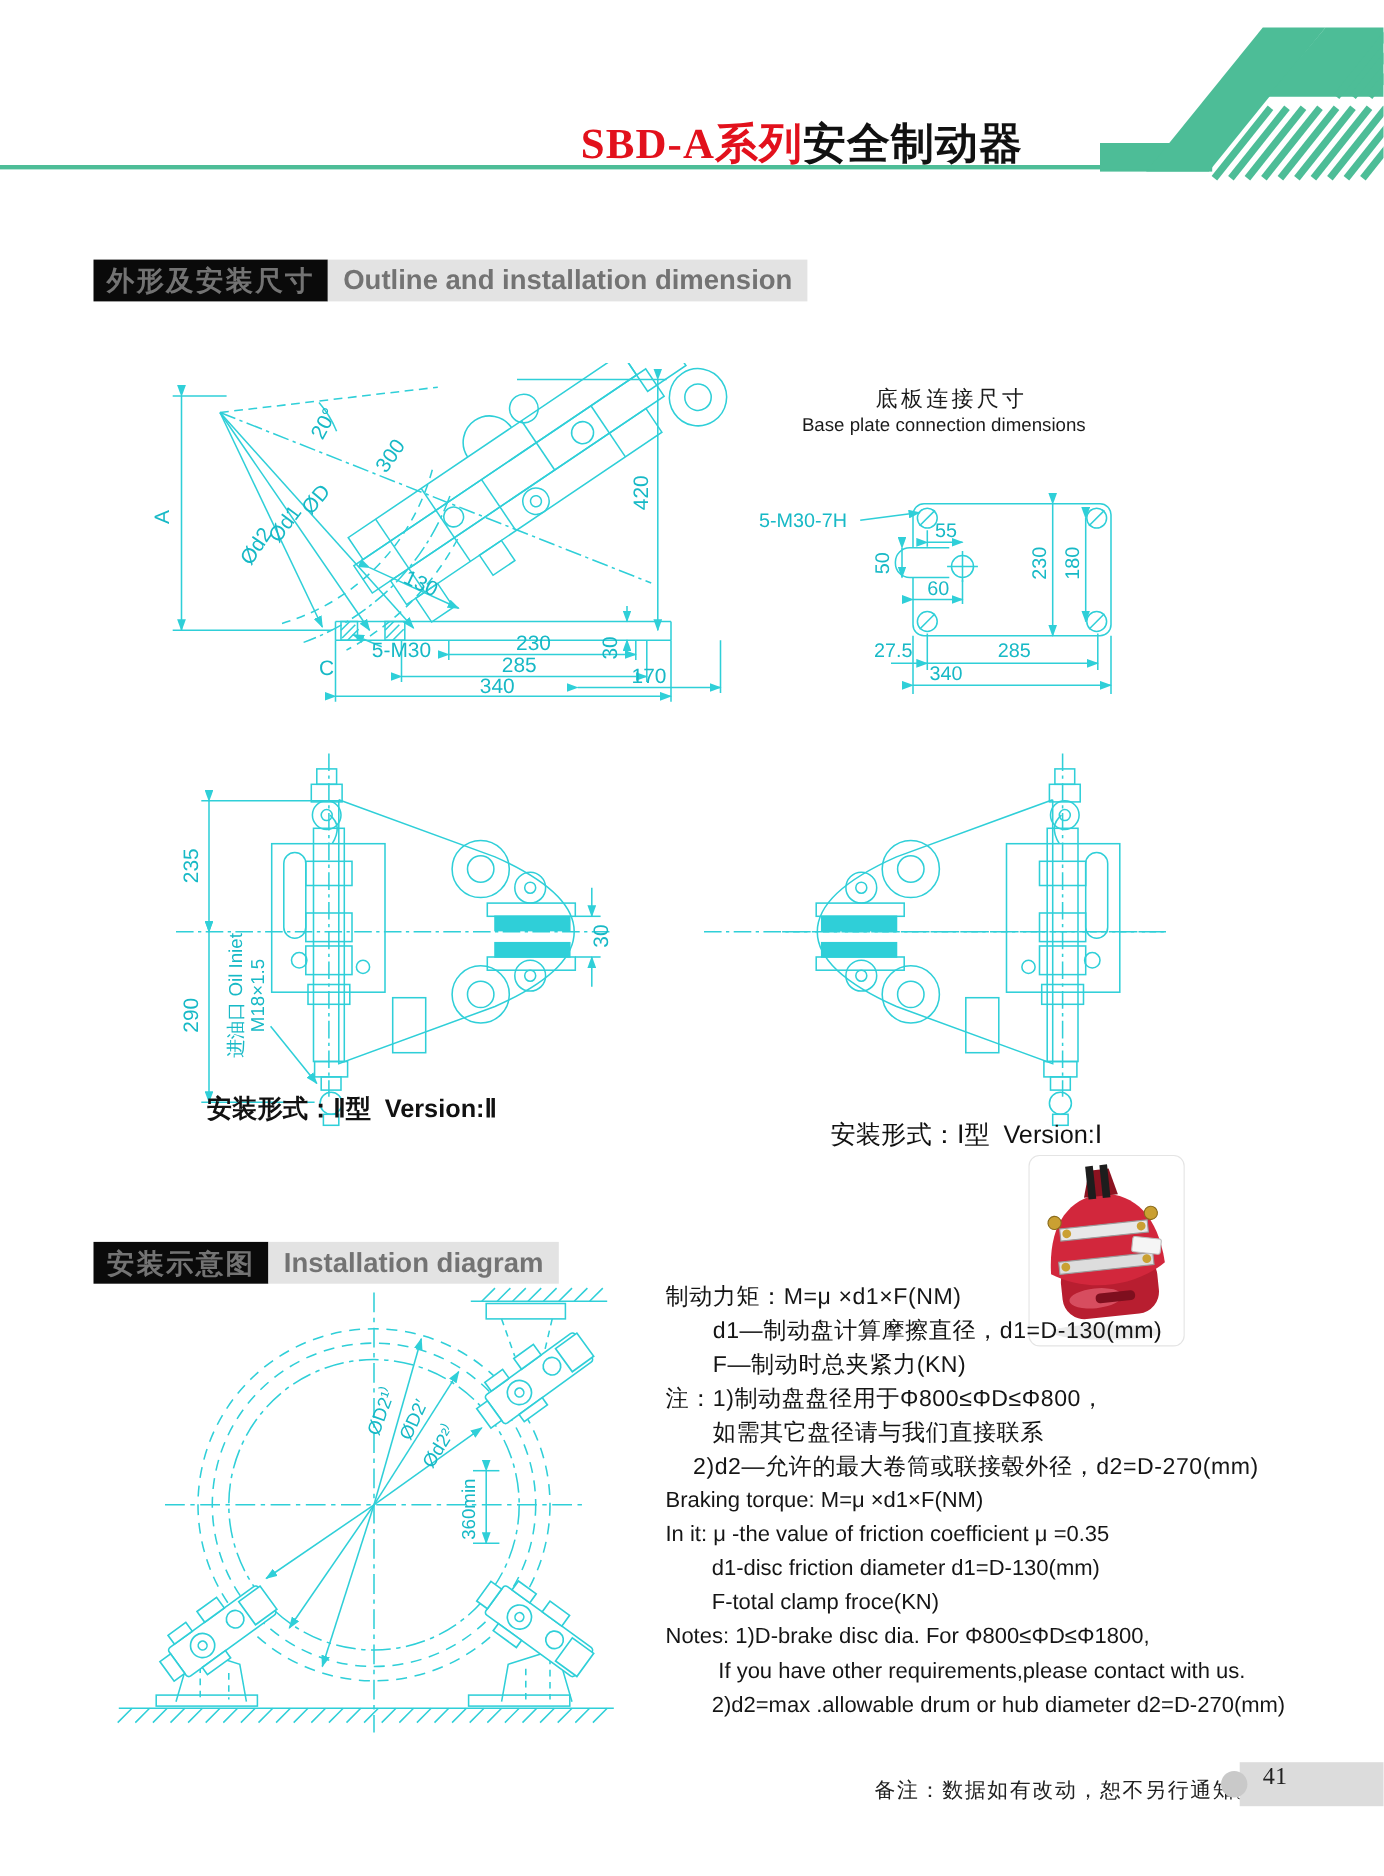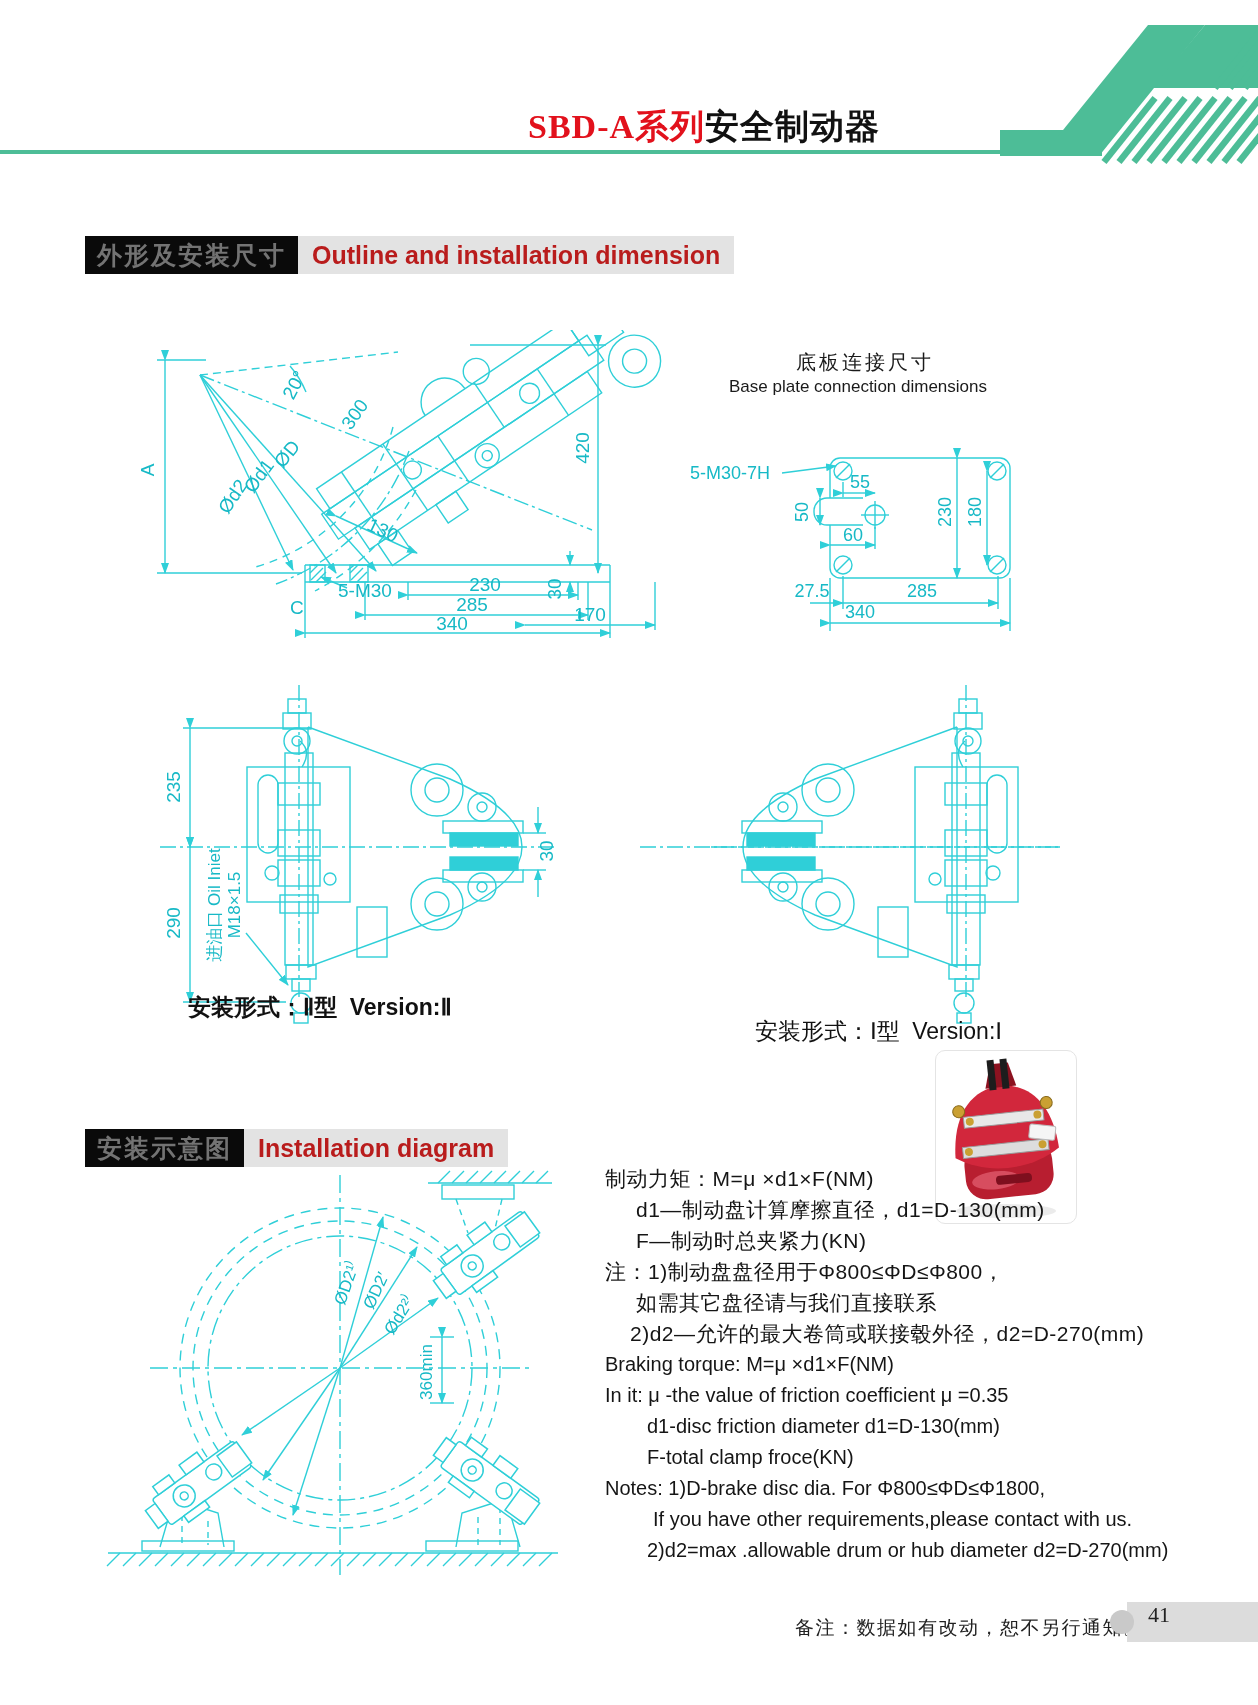--- a/index.html
+++ b/index.html
@@ -1,36 +1,36 @@
 <!DOCTYPE html>
 <html><head>
 <meta charset="utf-8">
 <style>
   html,body{margin:0;padding:0;background:#ffffff;}
   .page{position:relative;width:1258px;height:1705px;background:#fff;overflow:hidden;
         font-family:"Liberation Sans",sans-serif;color:#1a1a1a;}
   .abs{position:absolute;}
   
-  .title{position:absolute;left:528px;top:104px;font-size:34px;font-weight:bold;letter-spacing:1px;white-space:nowrap;}
+  .title{position:absolute;left:528px;top:104px;font-size:39px;font-weight:bold;letter-spacing:1px;white-space:nowrap;}
   .title .red{color:#e2111c;font-family:"Liberation Serif",serif;}
   .title .blk{color:#111;}
   .rule{position:absolute;left:0;top:150px;width:1050px;height:4px;background:#4dbd97;}
   
   .secbar{position:absolute;display:flex;align-items:stretch;height:38px;}
   .secbar .zh{background:#0a0a0a;color:#737373;font-size:25px;font-weight:bold;letter-spacing:2px;
               display:flex;align-items:center;padding:0 12px;white-space:nowrap;}
-  .secbar .en{background:#e3e3e3;color:#b91c1c;font-size:25px;font-weight:bold;
+  .secbar .en{background:#e3e3e3;color:#737373;font-size:25px;font-weight:bold;
               display:flex;align-items:center;padding:0 14px;white-space:nowrap;text-align:center;}
   
   .caption{position:absolute;font-size:23px;color:#111;word-spacing:6px;white-space:nowrap;}
   .notes{position:absolute;left:605px;top:1163px;width:560px;}
   .notes .ln{height:31px;line-height:31px;white-space:nowrap;color:#151515;}
   .notes .zh{font-size:21px;letter-spacing:0.5px;}
   .notes .en{font-size:20px;}
-  .indA{margin-left:31px;} .indB{margin-left:25px;} .indC{margin-left:42px;} .indD{margin-left:48px;}
+  .indA{margin-left:43px;} .indB{margin-left:25px;} .indC{margin-left:42px;} .indD{margin-left:48px;}
   .footnote{position:absolute;left:795px;top:1615px;font-size:19px;letter-spacing:1.5px;color:#222;white-space:nowrap;}
   .pgband{position:absolute;left:1127px;top:1602px;width:131px;height:40px;background:#dcdcdc;}
   .pgdot{position:absolute;left:1110px;top:1610px;width:24px;height:24px;border-radius:50%;background:#c9c9c9;}
   .pgnum{position:absolute;left:1148px;top:1602px;font-size:22px;font-family:"Liberation Serif",serif;color:#222;}
   .photo{position:absolute;left:935px;top:1050px;width:140px;height:172px;border:1px solid #e4e4e4;border-radius:10px;background:#fff;}
   svg text{font-family:"Liberation Sans",sans-serif;}
 </style>
 </head>
 <body>
 

